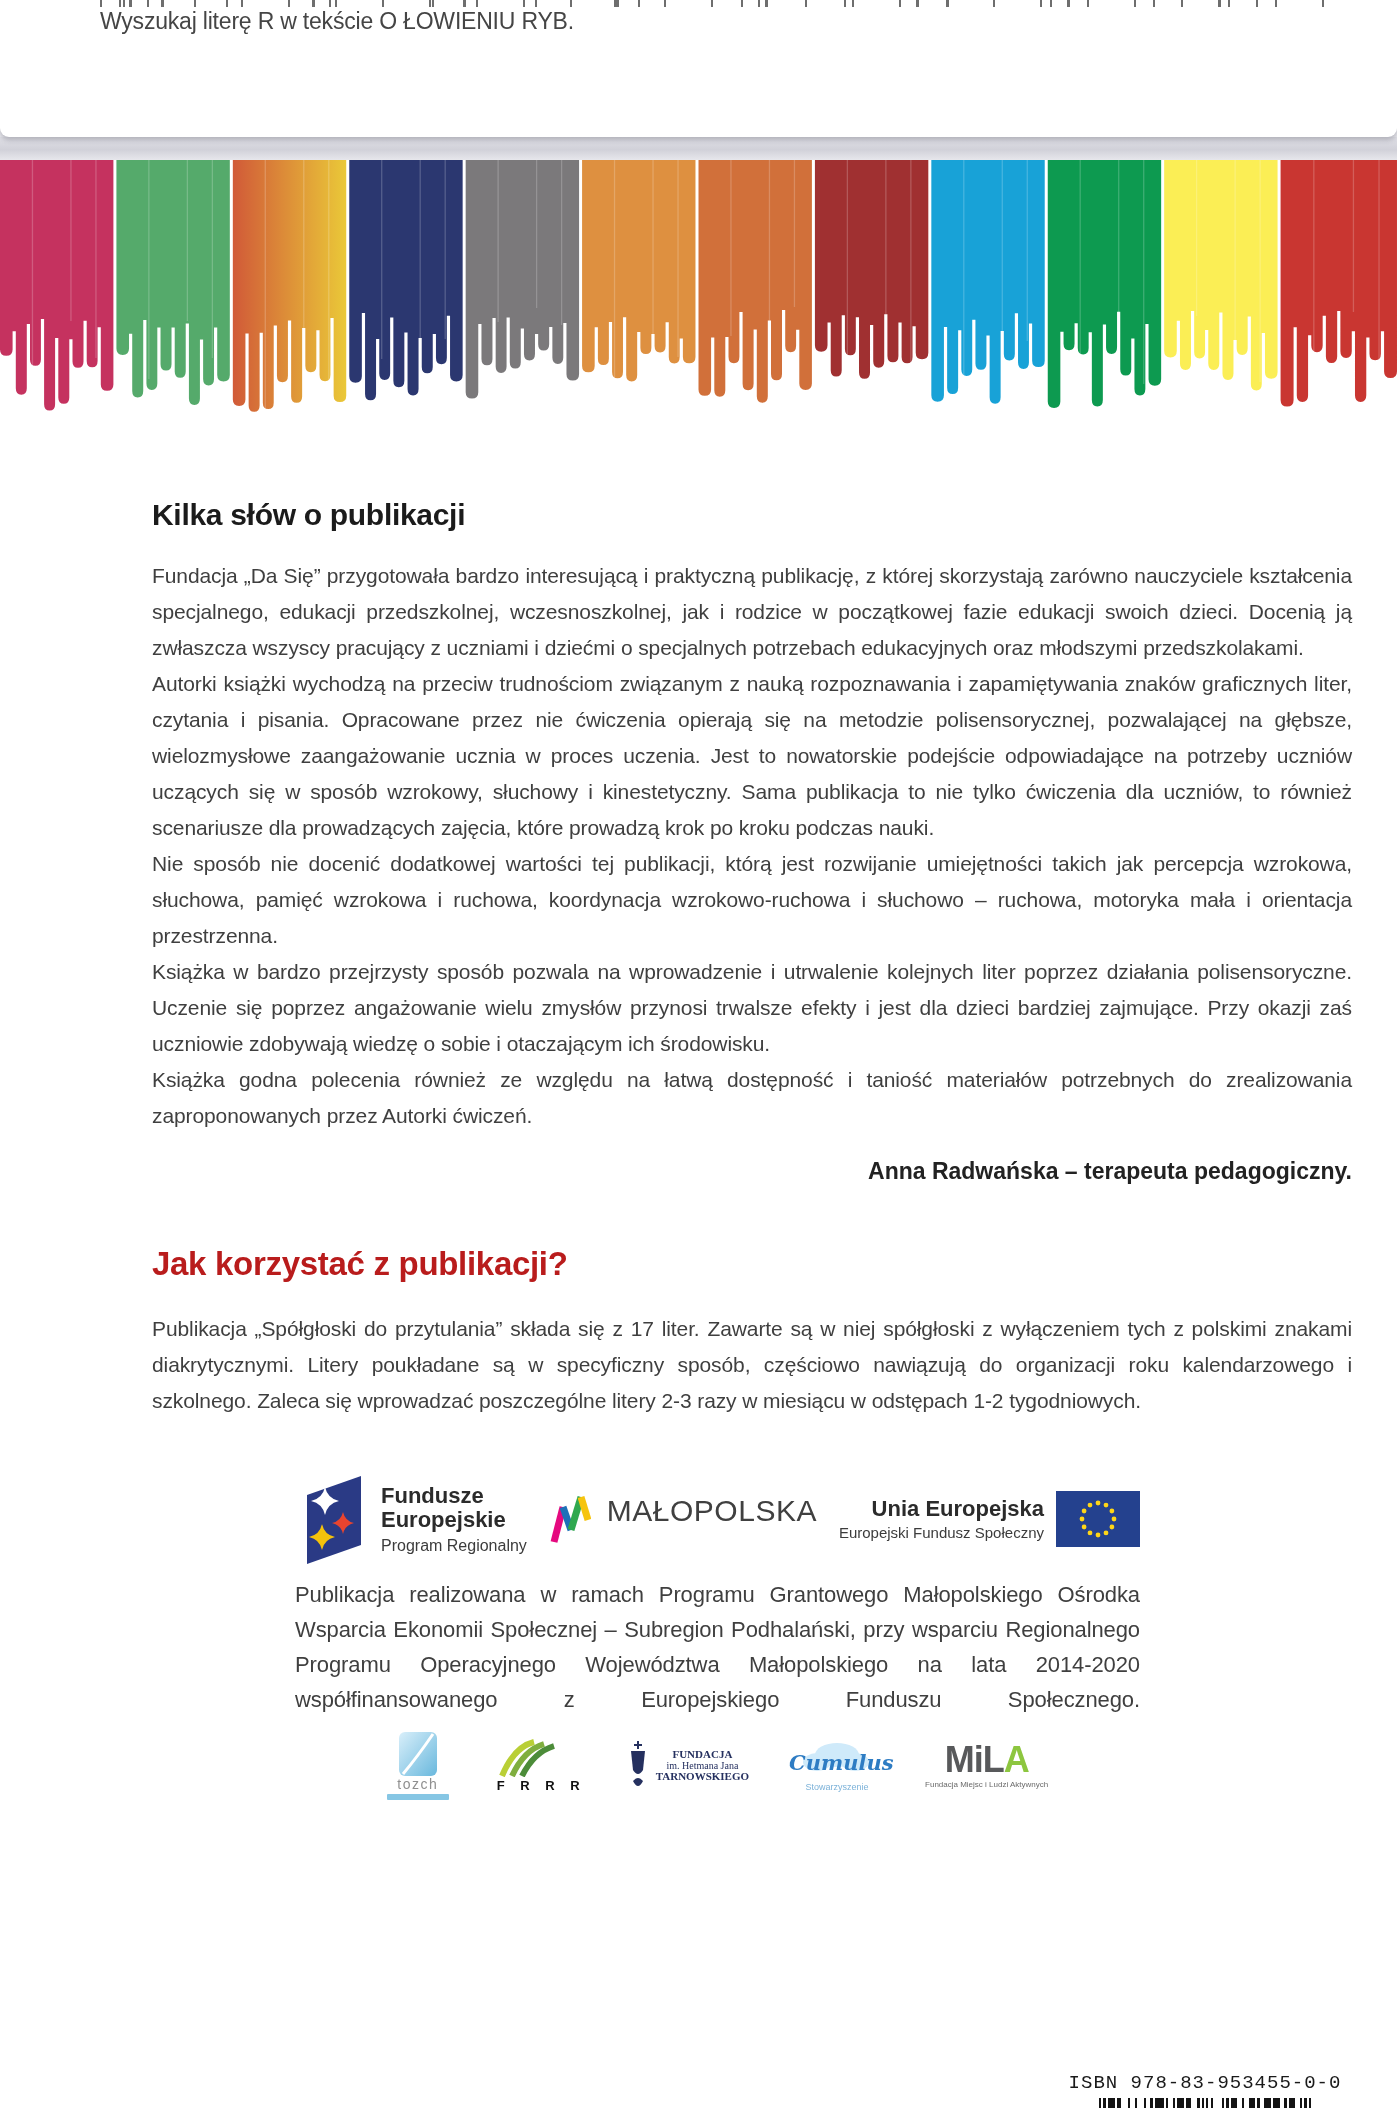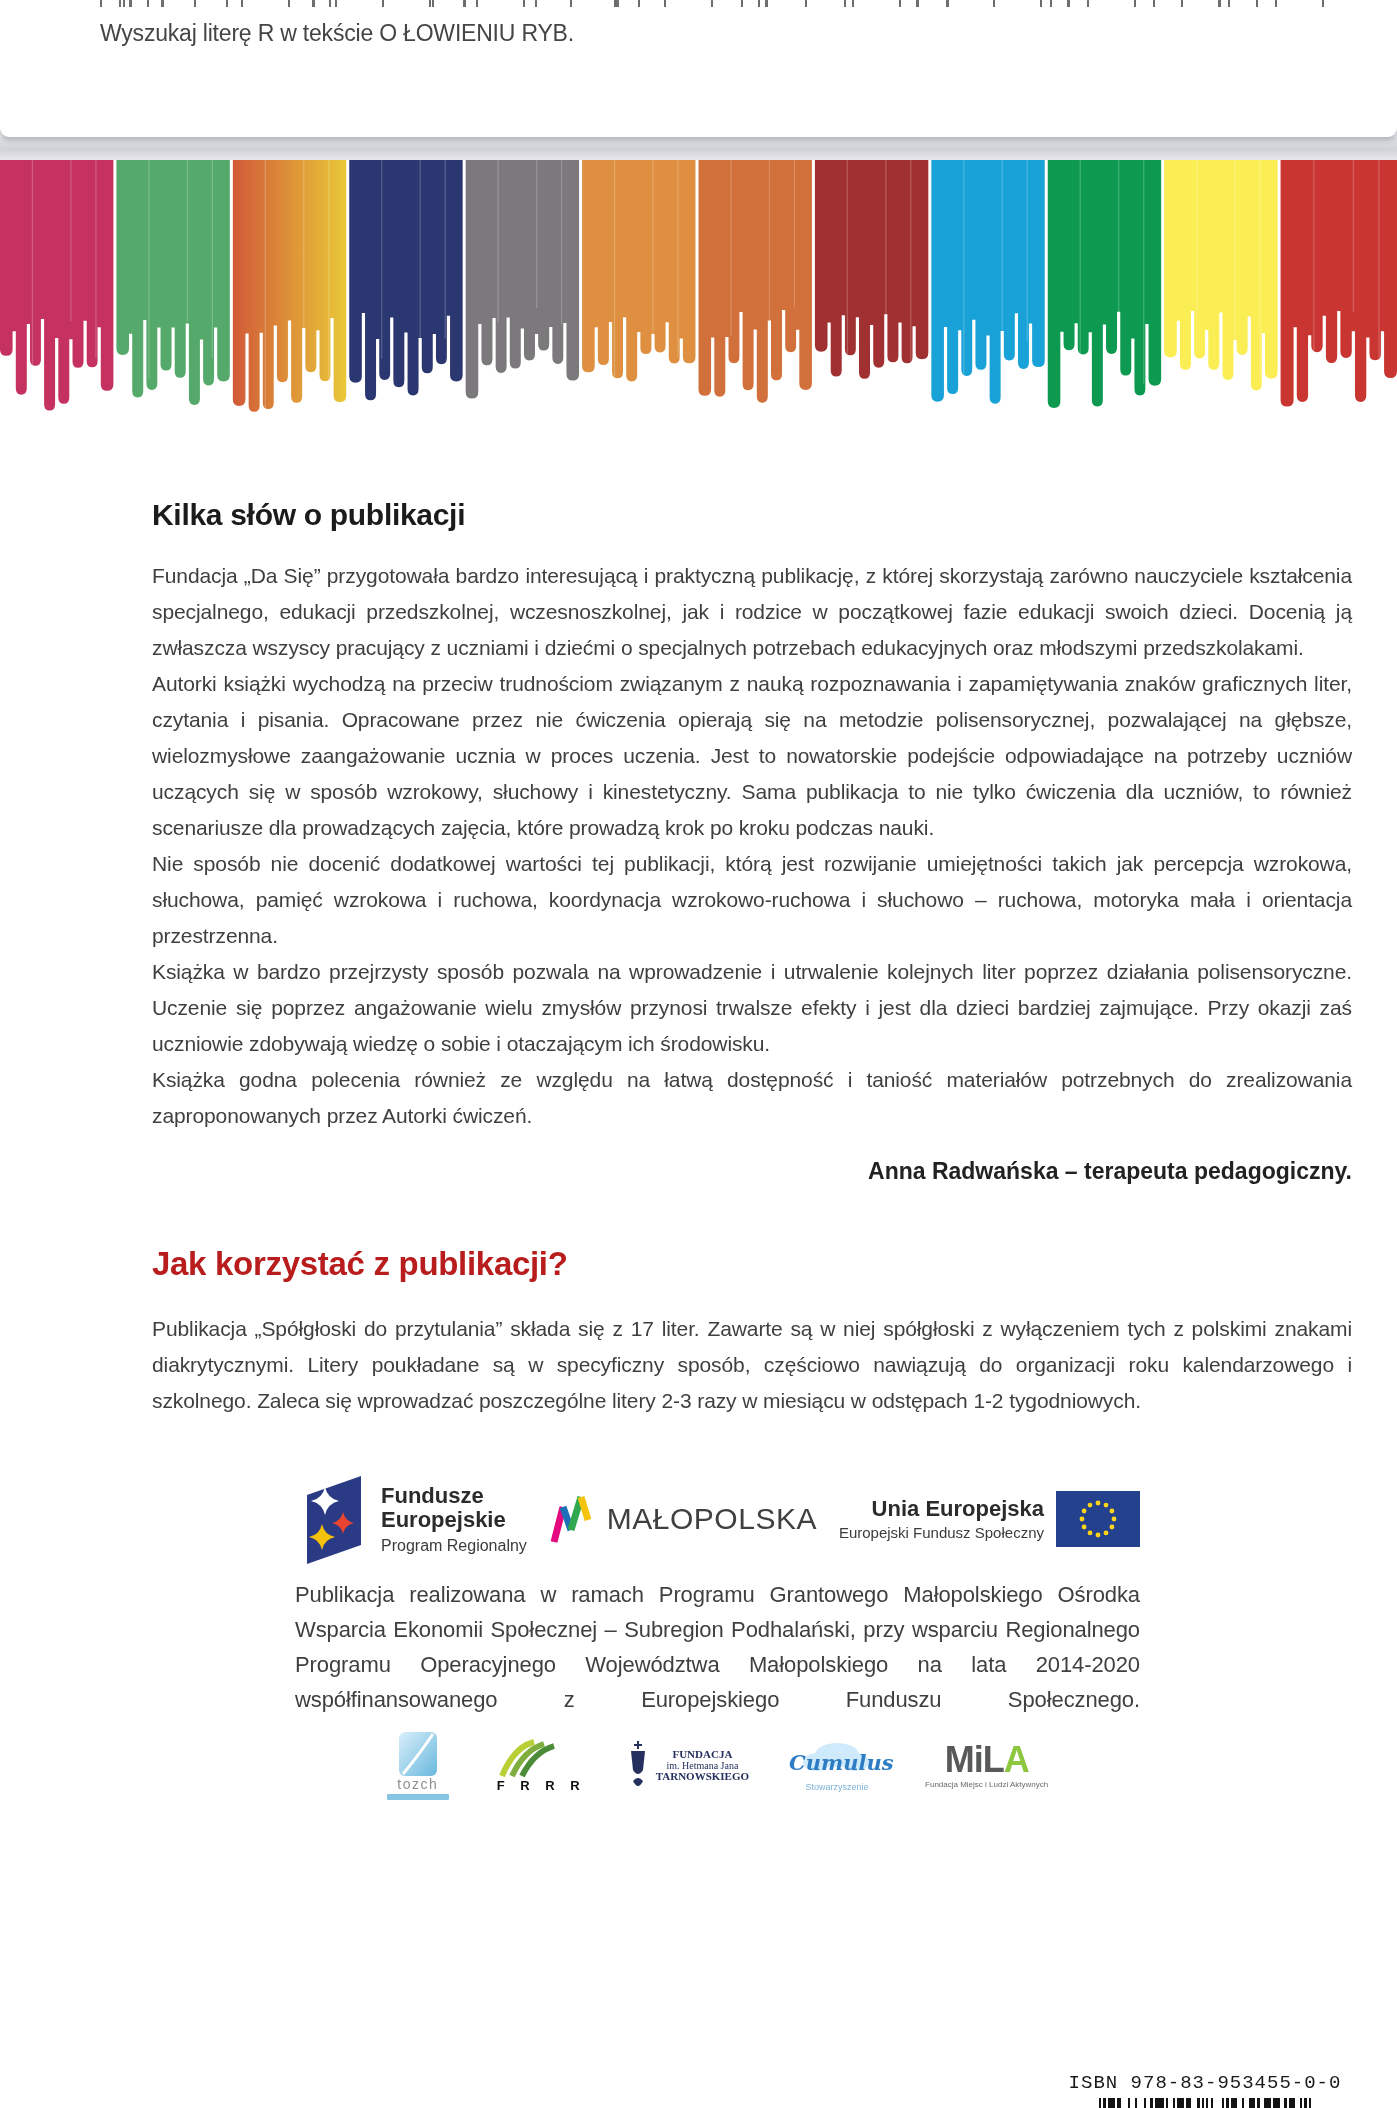--- a/index.html
+++ b/index.html
@@ -17,21 +17,21 @@
   }
   .cutoff-frags{
     position:absolute;top:0;left:100px;width:1240px;height:7px;opacity:.8;
     background:
       repeating-linear-gradient(90deg,#4a4a4a 0 2px,transparent 2px 47px),
       repeating-linear-gradient(90deg,#4a4a4a 0 2px,transparent 2px 103px),
       repeating-linear-gradient(90deg,#4a4a4a 0 3px,transparent 3px 151px);
     background-position:0 0,23px 0,61px 0;
   }
   .search-line{
-    position:absolute;top:20px;left:100px;
+    position:absolute;top:8px;left:100px;
     font-size:23px;color:#454545;letter-spacing:-.2px;
   }
   
   .page-gap{
     height:23px;
     background:linear-gradient(180deg,#e0e0e6 0%,#d1d1d9 55%,#e7e7ec 100%);
   }
   
   .cover{
     position:relative;height:1948px;background:#ffffff;z-index:1;
@@ -57,21 +57,21 @@
   .usage-par{
     margin:28px 0 0 0;font-size:21px;line-height:36px;color:#3f3f3f;
     text-align:justify;letter-spacing:-.1px;
   }
   
   .funding{width:845px;margin:56px 0 0 143px;}
   .logo-row{display:flex;justify-content:space-between;align-items:center;height:88px;}
   .fe-logo{display:flex;align-items:center;gap:12px;}
   .fe-text .l1{font-size:22px;font-weight:700;color:#2b2b2b;line-height:24px;}
   .fe-text .l3{font-size:16px;color:#3c3c3c;margin-top:5px;}
-  .mp-logo{display:flex;align-items:center;gap:16px;}
+  .mp-logo{display:flex;gap:16px;}
   .mp-label{font-size:30px;color:#404040;letter-spacing:.5px;}
   .ue-logo{display:flex;align-items:center;gap:12px;}
   .ue-text{text-align:right;}
   .ue-text .l1{font-size:22px;font-weight:700;color:#2b2b2b;line-height:24px;}
   .ue-text .l2{font-size:15px;color:#3c3c3c;margin-top:3px;}
   .funding-par{
     margin:14px 0 0 0;font-size:22px;line-height:35px;color:#3f3f3f;
     text-align:justify;text-align-last:justify;letter-spacing:-.1px;
   }
   

